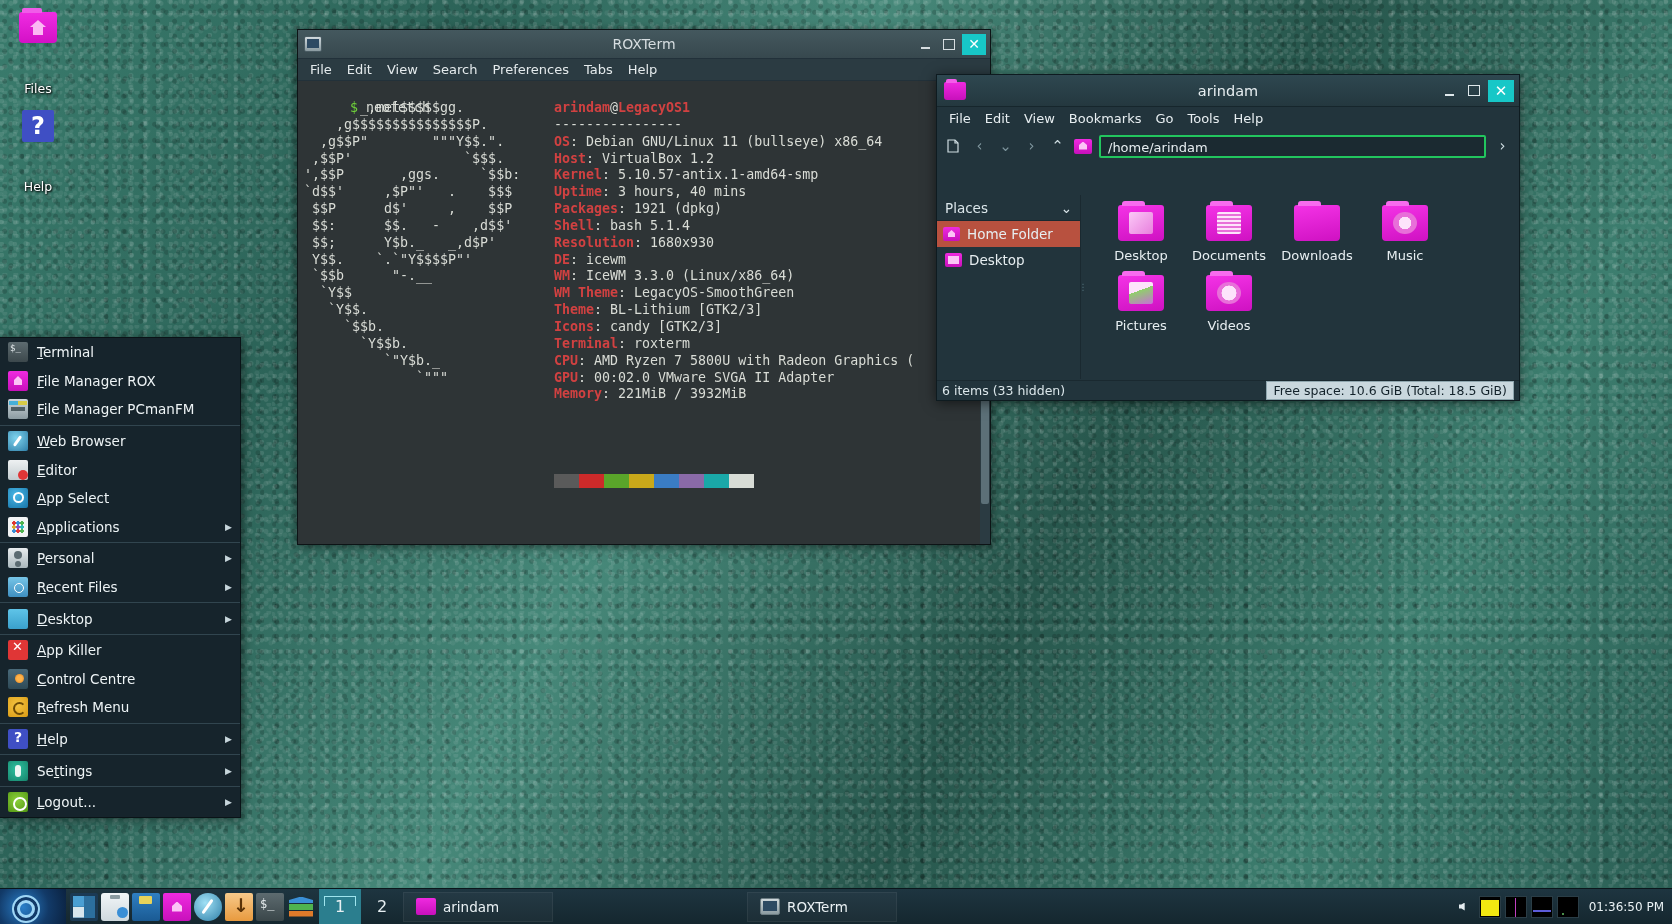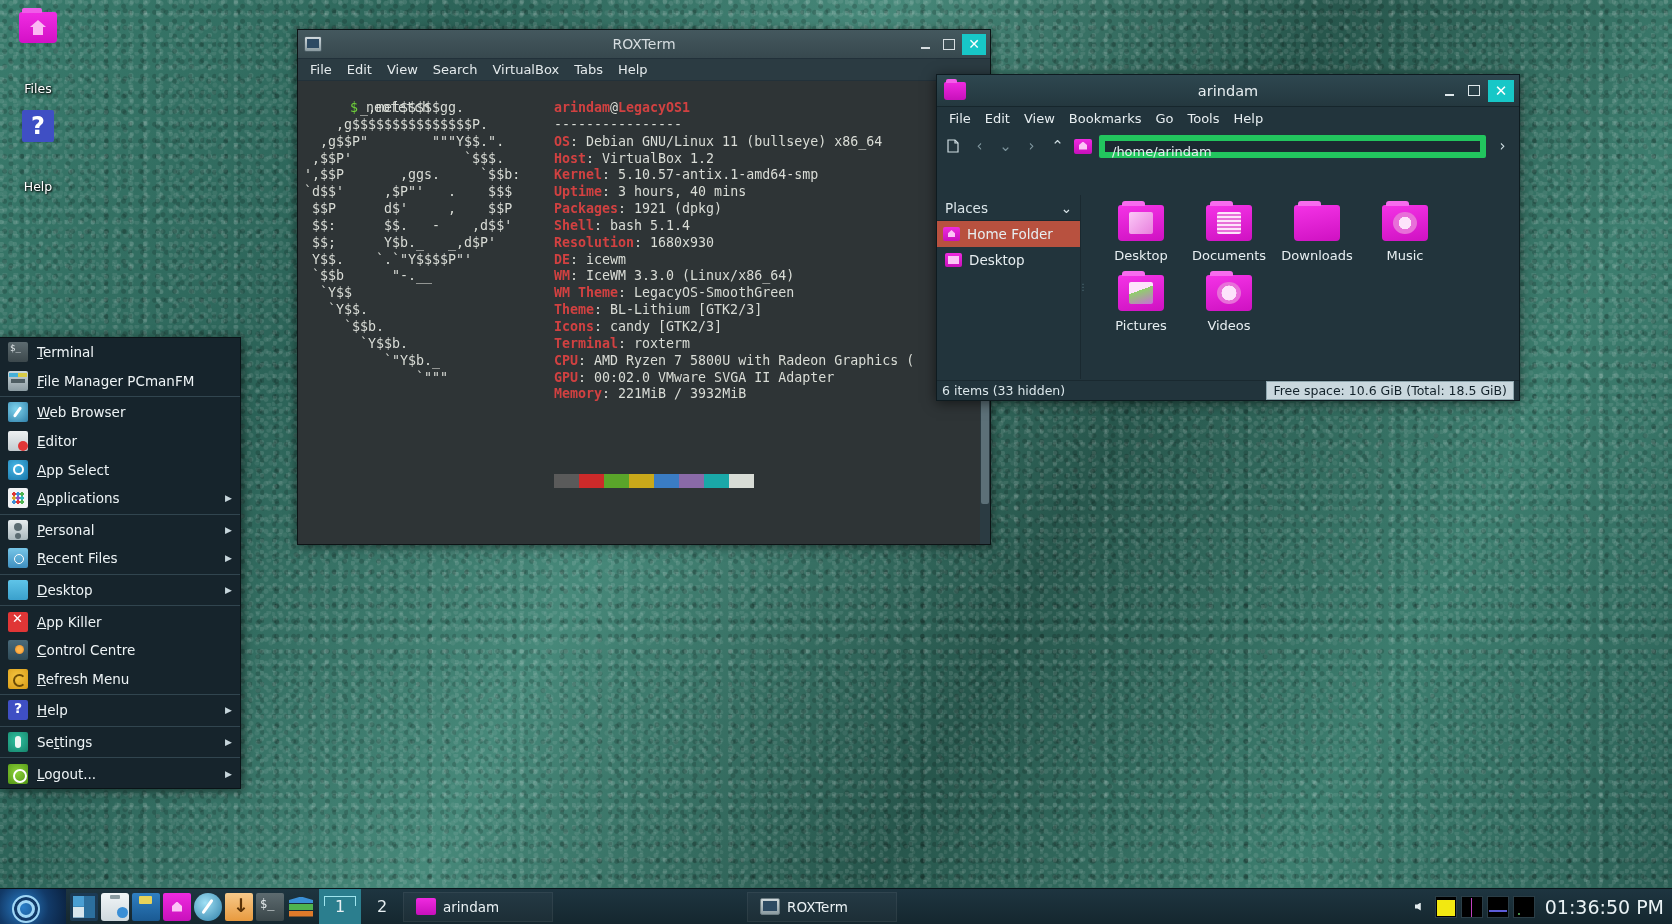--- a/index.html
+++ b/index.html
@@ -155,21 +155,21 @@
   .tb-icon.dim { color: #7f969e; }
   .path-home {
     width: 18px; height: 15px; background: linear-gradient(180deg,#ef2ae0,#c810bb);
     border-radius: 2px; position: relative; flex: 0 0 auto;
   }
   .path-home::after {
     content: ""; position: absolute; left: 5px; top: 3px; width: 8px; height: 8px;
     background: #fcc3f6; clip-path: polygon(50% 0, 100% 45%, 100% 100%, 0 100%, 0 45%);
   }
   .path-entry {
-    flex: 1; height: 23px; background: #1b2a31; border: 6px solid #22c55e;
+    flex: 1; height: 23px; background: #1b2a31; border: 2px solid #22c55e;
     color: #e7eef1; font-size: 13px; padding: 0 7px; line-height: 21px;
     font-family: "DejaVu Sans", sans-serif; border-radius: 2px; cursor: text;
   }
   .fm-main { position: absolute; left: 0; right: 0; top: 120px; bottom: 21px; display: flex; }
   .fm-side { width: 144px; background: #22343c; border-right: 1px solid #1a2930; }
   .places-hdr {
     height: 26px; display: flex; align-items: center; justify-content: space-between;
     padding: 0 8px; color: #dbe6ea; font-size: 13.5px; cursor: pointer;
     border-bottom: 1px solid #1a2930;
   }
@@ -329,21 +329,21 @@
   .spk::after {
     content: ""; position: absolute; left: 2px; top: 5px; width: 6px; height: 8px; background: #e4ecef;
     clip-path: polygon(0 25%, 45% 25%, 100% 0, 100% 100%, 45% 75%, 0 75%);
   }
   .mon { width: 22px; height: 22px; background: #000; border: 1px solid #2a3d46; position: relative; cursor: pointer; }
   .mon.m1::after { content: ""; position: absolute; left: 1px; bottom: 1px; right: 1px; height: 16px; background: #f2e811; }
   .mon.m2::after { content: ""; position: absolute; left: 9px; top: 1px; width: 1.5px; height: 19px; background: #c040c0; }
   .mon.m3::after { content: ""; position: absolute; left: 1px; bottom: 5px; right: 1px; height: 2px; background: #5c5cd8; }
   .mon.m4::after { content: ""; position: absolute; left: 4px; bottom: 2px; width: 2px; height: 2px; background: #4a8f4a; }
   .clock {
-    color: #eaf2f5; font-size: 19px; padding-left: 6px;
+    color: #eaf2f5; font-size: 12px; padding-left: 6px;
     font-family: "DejaVu Sans", sans-serif; cursor: pointer;
   }
 </style>
 </head>
 <body>
 
 <div class="desk-icons">
   <div class="desk-icon">
     <div class="glyph">
       <div class="folder-pink">
@@ -368,21 +368,21 @@
       <div class="rx-btn min"></div>
       <div class="rx-btn max"></div>
       <div class="rx-btn close">✕</div>
     </div>
   </div>
   <div class="rx-menubar">
     <div class="rx-menu">File</div>
     <div class="rx-menu">Edit</div>
     <div class="rx-menu">View</div>
     <div class="rx-menu">Search</div>
-    <div class="rx-menu">VirtualBox</div>
+    <div class="rx-menu">Preferences</div>
     <div class="rx-menu">Tabs</div>
     <div class="rx-menu">Help</div>
   </div>
   <div class="rx-body">
     <div class="term" style="position:absolute;left:4px;top:1px;">
       <span class="t-green">$</span><span class="t-white"> </span><span class="t-white">neofetch</span>
     </div>
     <div class="term ascii" id="ascii-art">       _,met$$$$$gg.
     ,g$$$$$$$$$$$$$$$P.
   ,g$$P"        """Y$$.".
@@ -527,20 +527,24 @@
     <span class="free">Free space: 10.6 GiB (Total: 18.5 GiB)</span>
   </div>
 </div>
 
 <div id="startmenu">
     <div class="mi">
       <span class="mico ico-term"></span>
       <span class="mtxt"><u>T</u>erminal</span>
     </div>
     <div class="mi">
+      <span class="mico ico-rox"></span>
+      <span class="mtxt"><u>F</u>ile Manager ROX</span>
+    </div>
+    <div class="mi">
       <span class="mico ico-pcman"></span>
       <span class="mtxt"><u>F</u>ile Manager PCmanFM</span>
     </div>
     <div class="msep"></div>
     <div class="mi">
       <span class="mico ico-web"></span>
       <span class="mtxt"><u>W</u>eb Browser</span>
     </div>
     <div class="mi">
       <span class="mico ico-edit"></span>

